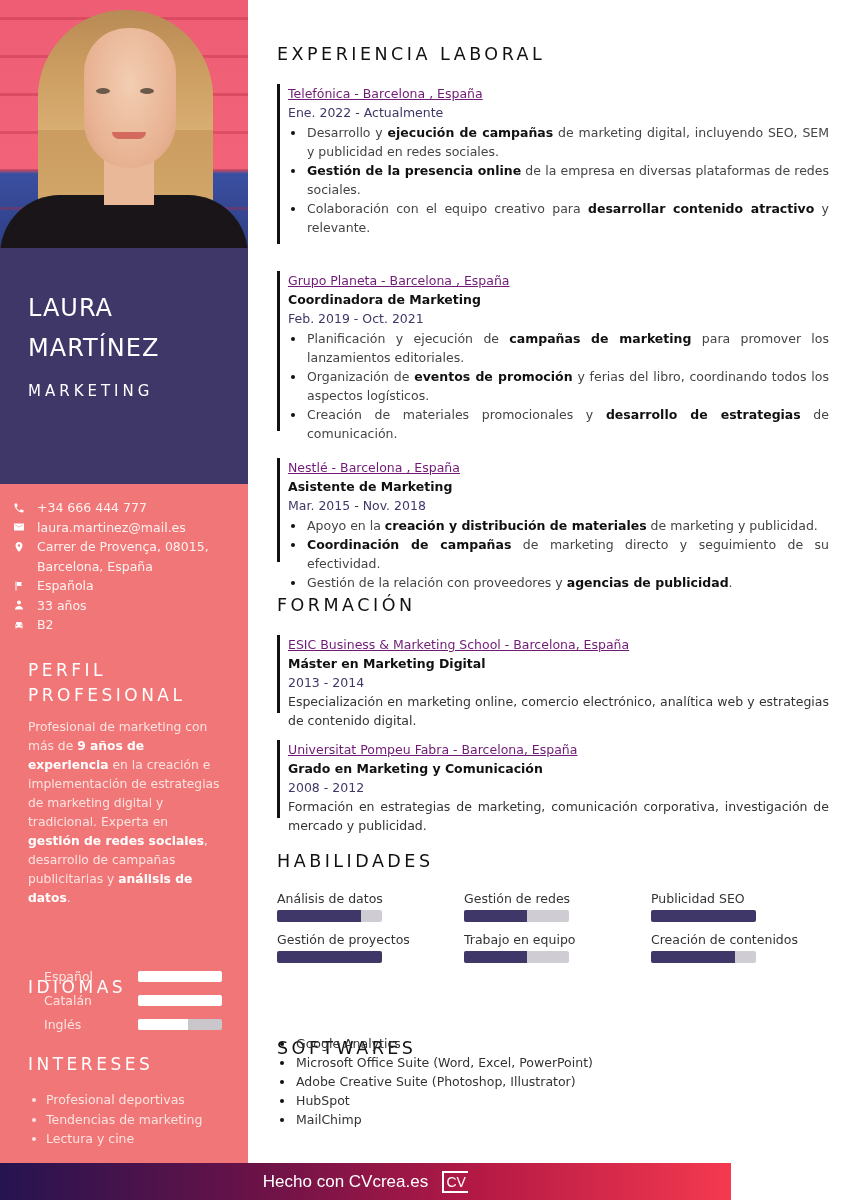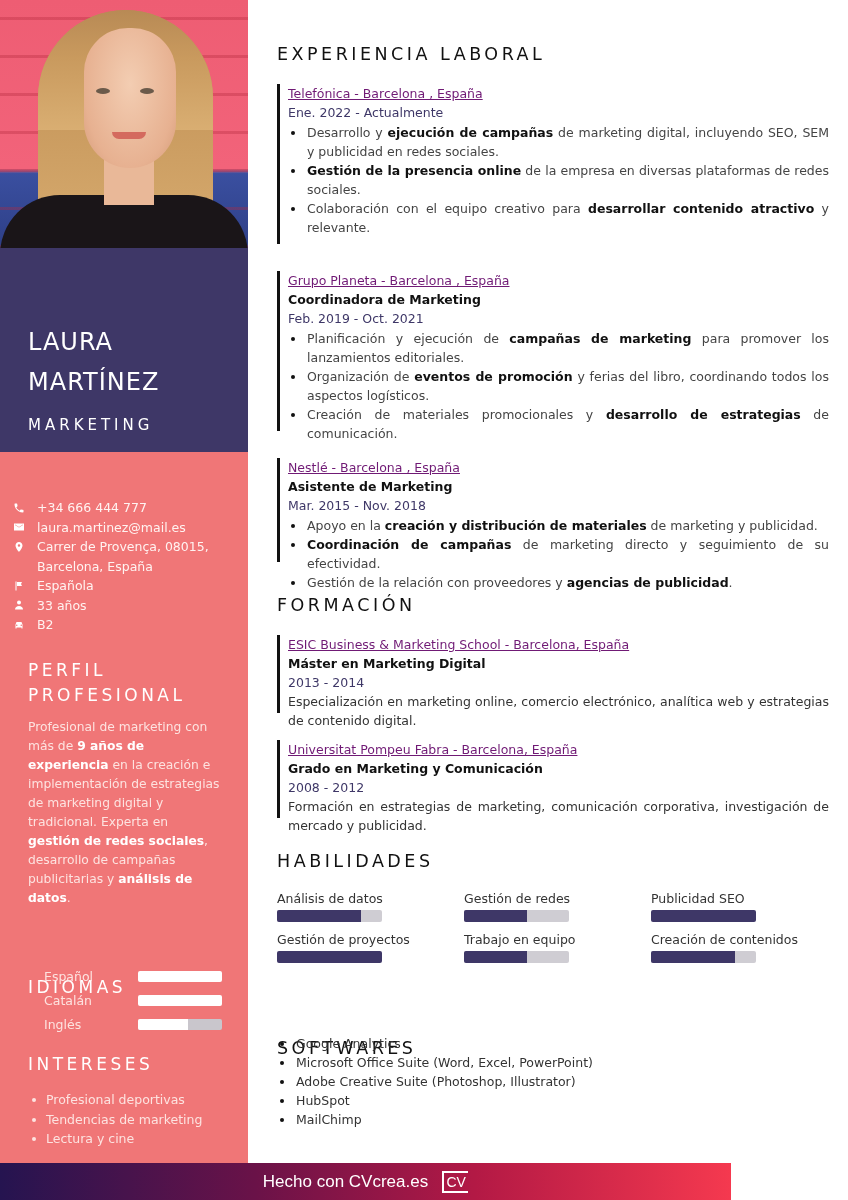--- a/index.html
+++ b/index.html
@@ -14,21 +14,21 @@
     .photo .hair { position: absolute; left: 38px; top: 10px; width: 175px; height: 260px; border-radius: 90px 90px 30px 30px;
       background: linear-gradient(180deg, #b88a55 0%, #c99a5e 40%, #d9ae72 100%); }
     .photo .face { position: absolute; left: 84px; top: 28px; width: 92px; height: 140px; border-radius: 46px 46px 48px 48px;
       background: radial-gradient(ellipse at 50% 40%, #f3cdb2 0%, #e7b191 70%, #d49a77 100%); }
     .photo .eye { position: absolute; top: 88px; width: 14px; height: 6px; border-radius: 50%; background: #6b5a4a; }
     .photo .eye.l { left: 96px; } .photo .eye.r { left: 140px; }
     .photo .mouth { position: absolute; left: 112px; top: 132px; width: 34px; height: 7px; border-radius: 0 0 20px 20px; background: #d46a5e; }
     .photo .shirt { position: absolute; left: 0; top: 195px; width: 248px; height: 60px; background: #1a1518; border-radius: 60px 60px 0 0; }
     .photo .neck { position: absolute; left: 104px; top: 160px; width: 50px; height: 45px; background: #e9b898; }
 
-    .name-block { position: absolute; left: 0; top: 248px; width: 248px; height: 204px; background: #3e3767; padding: 74px 0 0 28px; }
+    .name-block { position: absolute; left: 0; top: 248px; width: 248px; height: 236px; background: #3e3767; padding: 40px 0 0 28px; }
     .name-block .name { color: #ffffff; font-size: 24px; letter-spacing: 1px; line-height: 40px; font-weight: 500; }
     .name-block .role { color: #ffffff; font-size: 15px; letter-spacing: 4px; margin-top: 14px; }
 
     .contact { position: absolute; left: 12px; top: 498px; width: 230px; }
     .contact .row { display: flex; align-items: flex-start; color: #fff3f1; font-size: 12.5px; line-height: 19.5px; }
     .contact .ico { width: 14px; height: 19px; margin-right: 11px; display: flex; align-items: center; justify-content: center; flex: none; }
     .contact svg { width: 12px; height: 12px; fill: #ffffff; }
 
     .side-title { position: absolute; left: 28px; color: #ffffff; font-size: 17px; letter-spacing: 3.5px; line-height: 25px; }
     .profile-text { position: absolute; left: 28px; top: 718px; width: 195px; color: #fde3e0; font-size: 12.3px; line-height: 19px; }

